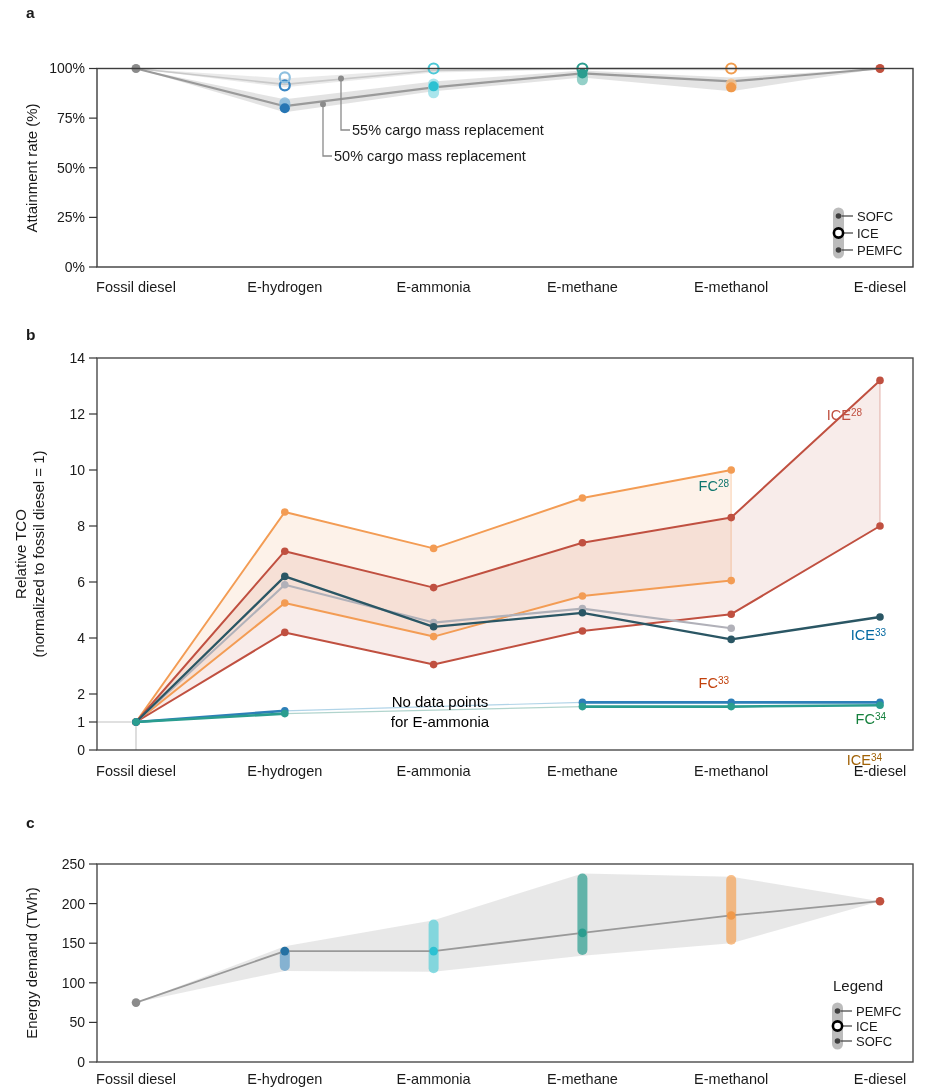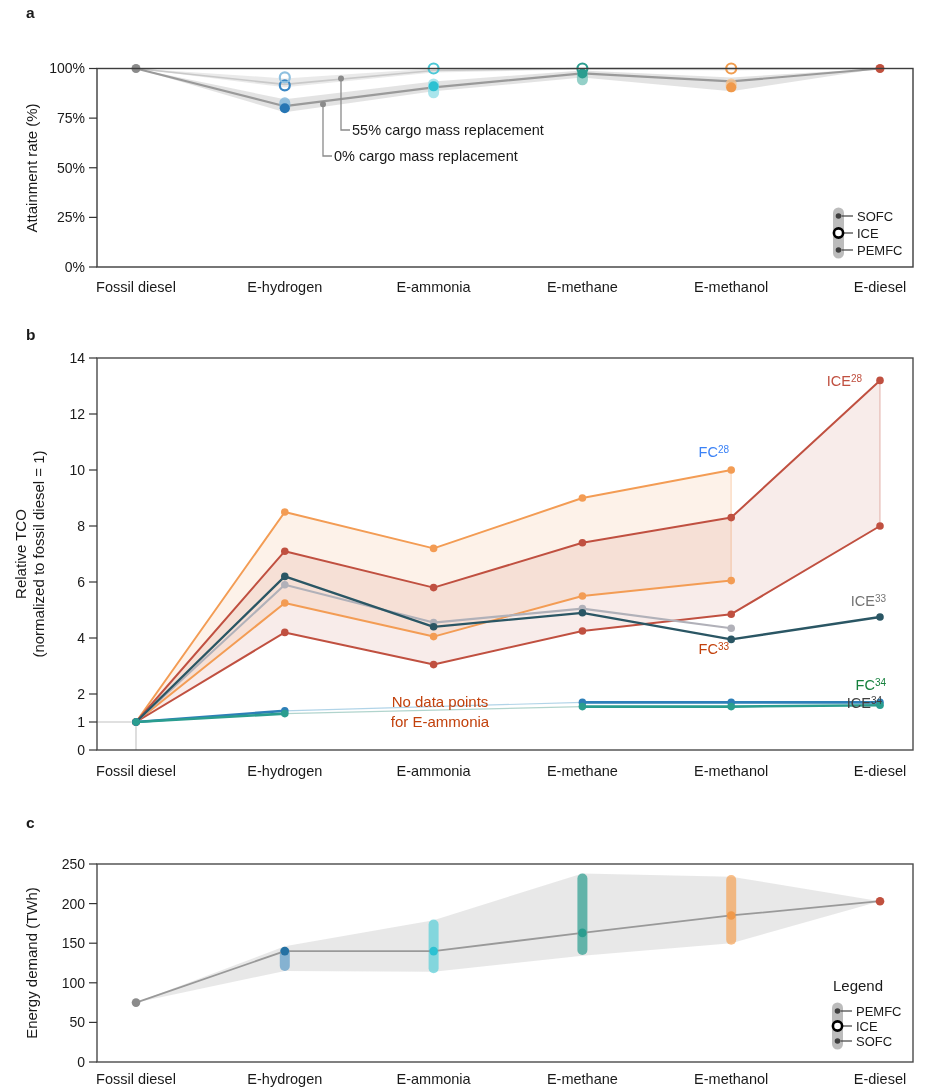--- a/index.html
+++ b/index.html
@@ -9,30 +9,30 @@
   .panel-letter{position:absolute;left:26px;font-weight:bold;font-size:15.5px;}
   #letter-a{top:4px;} #letter-b{top:326px;} #letter-c{top:814px;}
   .ytitle{position:absolute;white-space:nowrap;font-size:15px;text-align:center;
           transform:translate(-50%,-50%) rotate(-90deg);}
   #ylabel-a{left:31px;top:168px;}
   #ylabel-b{left:30px;top:554px;line-height:18px;}
   #ylabel-c{left:31px;top:963px;}
   .annot{position:absolute;font-size:14.5px;transform:translateY(-50%);white-space:nowrap;}
   #ann3{left:352px;top:130px;}
   #ann0{left:334px;top:156px;}
-  .slabel{position:absolute;font-size:14.5px;transform:translate(-100%,-50%);white-space:nowrap;}
+  .slabel{position:absolute;font-size:14.5px;transform:translate(-100%,-50%);white-space:nowrap;margin-top:34px;}
   .slabel .sup{font-size:10px;vertical-align:4px;}
   #lbl-ice28{left:862px;top:381px;color:#C05040;}
-  #lbl-fc28{left:729px;top:452px;color:#3b82f6;}
-  #lbl-ice33{left:886px;top:601px;color:#737373;}
+  #lbl-fc28{left:729px;top:452px;color:#0f766e;}
+  #lbl-ice33{left:886px;top:601px;color:#0369a1;}
   #lbl-fc33{left:729px;top:649px;color:#c2410c;}
   #lbl-fc34{left:886px;top:685px;color:#15803d;}
-  #lbl-ice34{left:882px;top:703px;color:#404040;}
+  #lbl-ice34{left:882px;top:726px;color:#a16207;}
   #nodata-note{position:absolute;left:440px;top:712px;transform:translate(-50%,-50%);
-               color:#c2410c;font-size:15px;line-height:20px;text-align:center;white-space:nowrap;}
+               color:#000000;font-size:15px;line-height:20px;text-align:center;white-space:nowrap;}
   #legend-c-title{position:absolute;left:858px;top:985px;transform:translate(-50%,-50%);font-size:15px;}
 </style>
 </head>
 <body>
 
 <div id="fig">
   <svg id="chart-svg" width="943" height="1089" viewBox="0 0 943 1089">
       <g>
         <polygon points="136,68.5 284.8,99.26750000000001 433.6,81.4025 582.4000000000001,70.48500000000001 731.2,77.4325 880,68.5 880,68.5 731.2,91.32749999999999 582.4000000000001,77.4325 433.6,91.32749999999999 284.8,112.16999999999999 136,68.5" fill="#b5b5b5" fill-opacity="0.38" stroke="none"></polygon>
         <polygon points="136,68.5 284.8,78.42500000000001 433.6,68.5 582.4000000000001,68.5 731.2,68.5 880,68.5 880,68.5 731.2,70.48500000000001 582.4000000000001,69.4925 433.6,72.47 284.8,87.35749999999999 136,68.5" fill="#c9c9c9" fill-opacity="0.38" stroke="none"></polygon>
@@ -229,21 +229,21 @@
   <div class="panel-letter" id="letter-c">c</div>
 
   <div class="ytitle" id="ylabel-a">Attainment rate (%)</div>
   <div class="ytitle" id="ylabel-b">
     <div>Relative TCO</div>
     <div>(normalized to fossil diesel = 1)</div>
   </div>
   <div class="ytitle" id="ylabel-c">Energy demand (TWh)</div>
 
   <div class="annot" id="ann3">55% cargo mass replacement</div>
-  <div class="annot" id="ann0">0% cargo mass replacement</div>
+  <div class="annot" id="ann0">50% cargo mass replacement</div>
 
   <div class="slabel" id="lbl-ice28"><span>ICE</span><span class="sup">28</span></div>
   <div class="slabel" id="lbl-fc28"><span>FC</span><span class="sup">28</span></div>
   <div class="slabel" id="lbl-ice33"><span>ICE</span><span class="sup">33</span></div>
   <div class="slabel" id="lbl-fc33"><span>FC</span><span class="sup">33</span></div>
   <div class="slabel" id="lbl-fc34"><span>FC</span><span class="sup">34</span></div>
   <div class="slabel" id="lbl-ice34"><span>ICE</span><span class="sup">34</span></div>
 
   <div id="nodata-note">
     <div>No data points</div>

